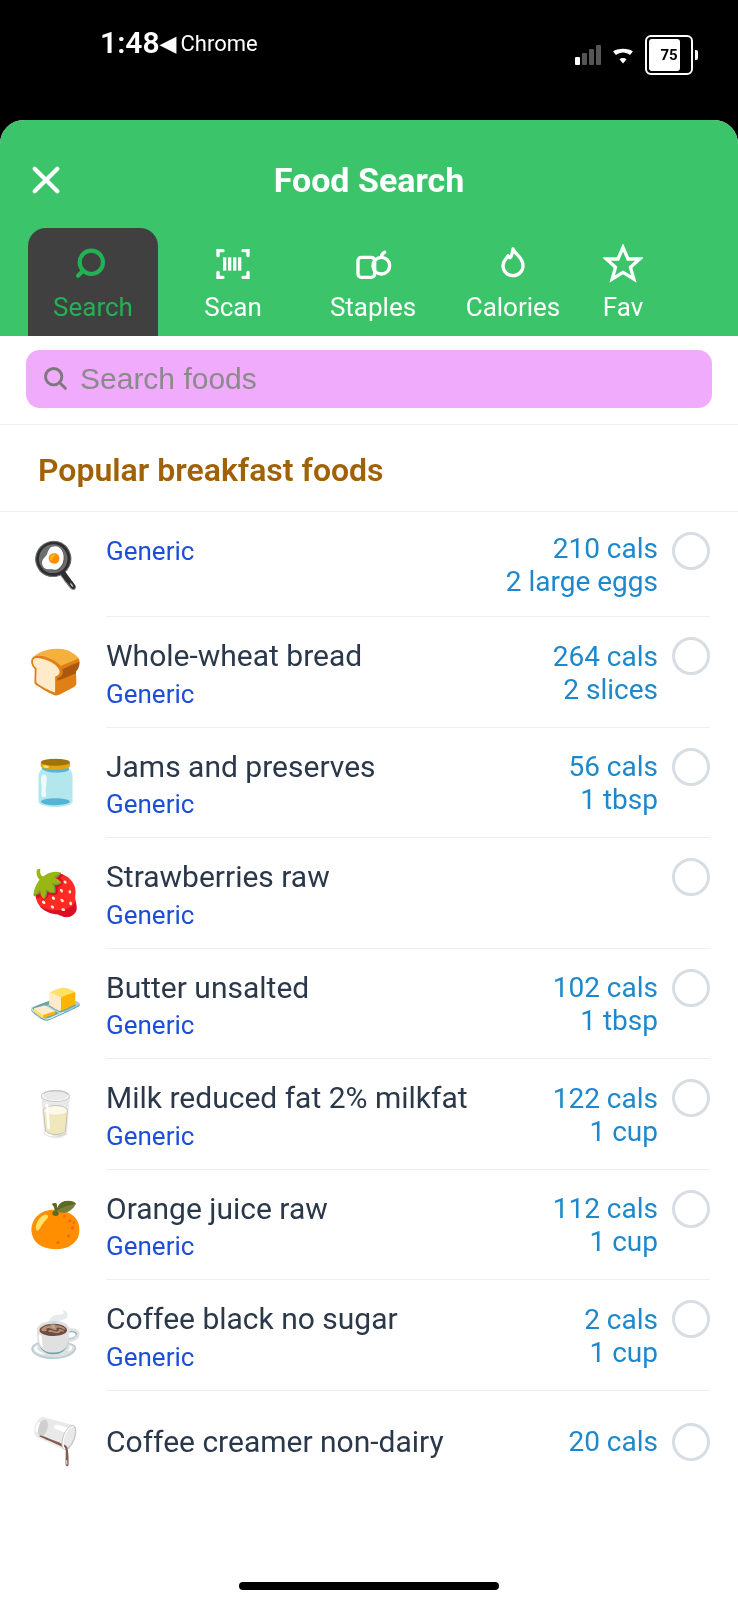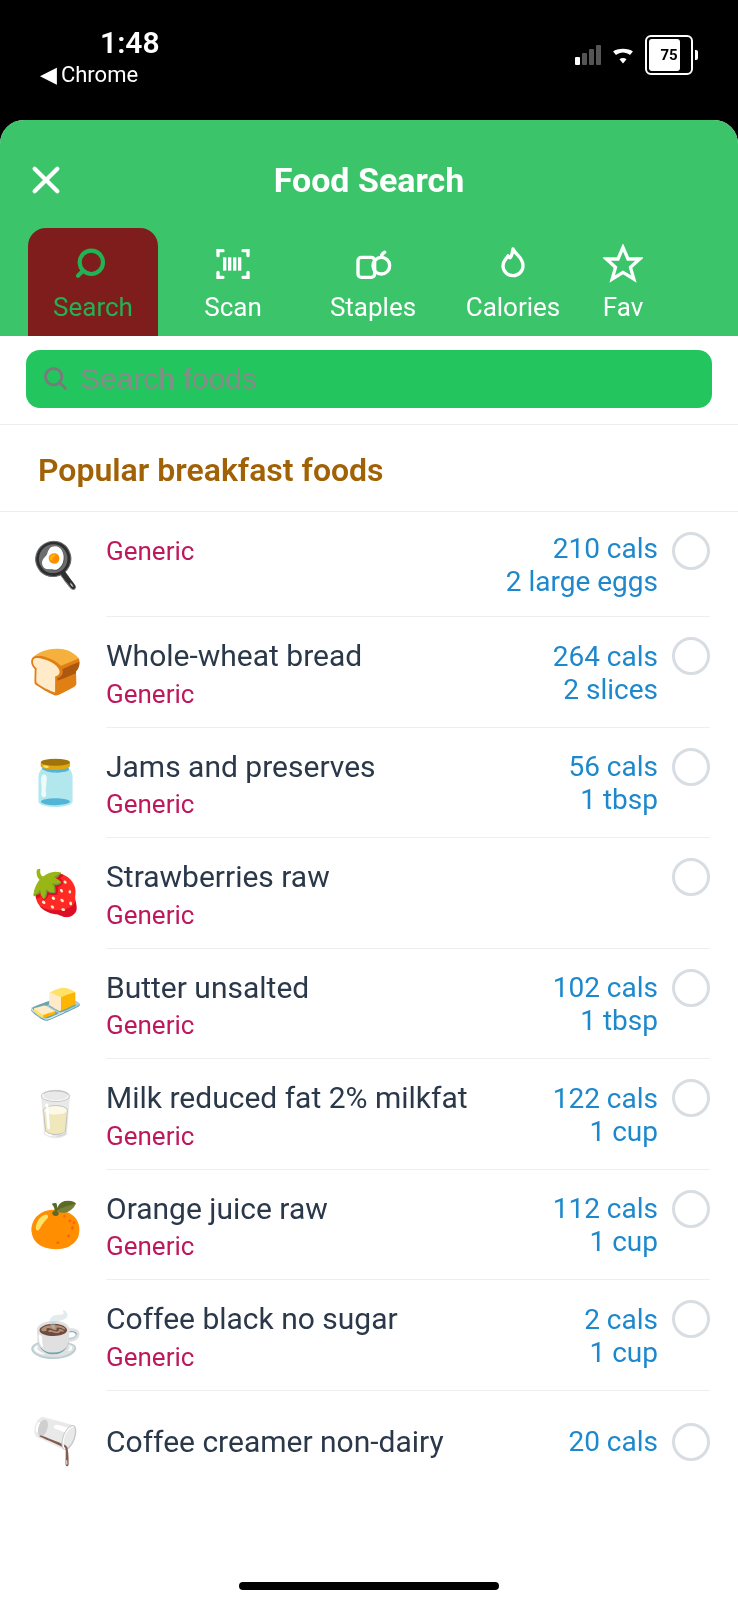--- a/index.html
+++ b/index.html
@@ -13,21 +13,21 @@
   }
   .status-bar {
     height: 90px;
     background: #000;
     color: #fff;
     display: flex;
     justify-content: space-between;
     align-items: flex-start;
     padding: 25px 40px 0 40px;
   }
-  .status-left { display: flex; flex-direction: column; }
+  .status-left { display: flex; flex-direction: row; }
   .status-time { font-size: 30px; font-weight: 600; padding-left: 60px; }
   .status-back { font-size: 22px; display: flex; align-items: center; gap: 4px; margin-top: 2px; }
   .status-right { display: flex; align-items: center; gap: 8px; padding-top: 10px; }
   .signal-bars { display: flex; align-items: flex-end; gap: 2px; }
   .signal-bars span { width: 5px; background: #555; border-radius: 1px; }
   .signal-bars span:nth-child(1){ height: 8px; background:#fff; }
   .signal-bars span:nth-child(2){ height: 12px; }
   .signal-bars span:nth-child(3){ height: 16px; }
   .signal-bars span:nth-child(4){ height: 20px; }
   .wifi-icon svg { width: 28px; height: 22px; }
@@ -73,30 +73,30 @@
     flex: 0 0 auto;
     display:flex; flex-direction:column; align-items:center; justify-content:flex-end;
     gap: 8px;
     padding: 16px 14px 14px;
     color: #fff;
     font-size: 26px;
     cursor:pointer;
     min-width: 130px;
   }
   .tab.active {
-    background:#7f1d1d;
+    background:#404040;
     color:#22b254;
     border-radius: 18px 18px 0 0;
   }
   .tab .tab-icon { height: 40px; display:flex; align-items:center; justify-content:center; }
   .tab .tab-icon svg { width: 40px; height: 40px; }
 
   .search-wrap { padding: 14px 26px 16px; border-bottom: 1px solid #eceef0; background:#fff; }
   .search-box {
-    background:#22c55e;
+    background:#f0abfc;
     border-radius: 14px;
     display:flex; align-items:center;
     padding: 12px 16px;
     gap: 10px;
   }
   .search-box svg { width: 28px; height:28px; stroke:#7a7a7a; }
   .search-input {
     border:none; background:transparent; outline:none;
     font-size: 30px; color:#2a3a4a; flex:1;
   }
@@ -110,21 +110,21 @@
     padding: 18px 28px 18px 24px;
     gap: 18px;
     cursor:pointer;
   }
   .item + .item .item-body { border-top: none; }
   .item-icon { width: 64px; height:64px; display:flex; align-items:center; justify-content:center; font-size: 44px; flex:0 0 64px; }
   .item-body { flex:1; display:flex; border-bottom:1px solid #eceef0; padding-bottom:18px; margin-bottom:-18px; padding-top:2px; }
   .item:last-child .item-body { border-bottom:none; }
   .item-left { flex:1; min-width:0; padding-right:10px; }
   .food-name { font-size: 30px; color:#2a384a; line-height:1.25; }
-  .food-sub { font-size: 26px; color:#be185d; margin-top: 4px; }
+  .food-sub { font-size: 26px; color:#1d4ed8; margin-top: 4px; }
   .item-right { text-align:right; color:#1d88cc; font-size: 28px; display:flex; flex-direction:column; justify-content:center; padding-right: 14px; }
   .radio { width:38px; height:38px; border:3px solid #d7dde3; border-radius:50%; flex:0 0 38px; }
 
   .home-indicator { position:absolute; bottom:10px; left:50%; transform:translateX(-50%); width:260px; height:8px; background:#000; border-radius:4px; }
 </style>
 </head>
 <body>
 
 <div class="status-bar">
   <div class="status-left">

